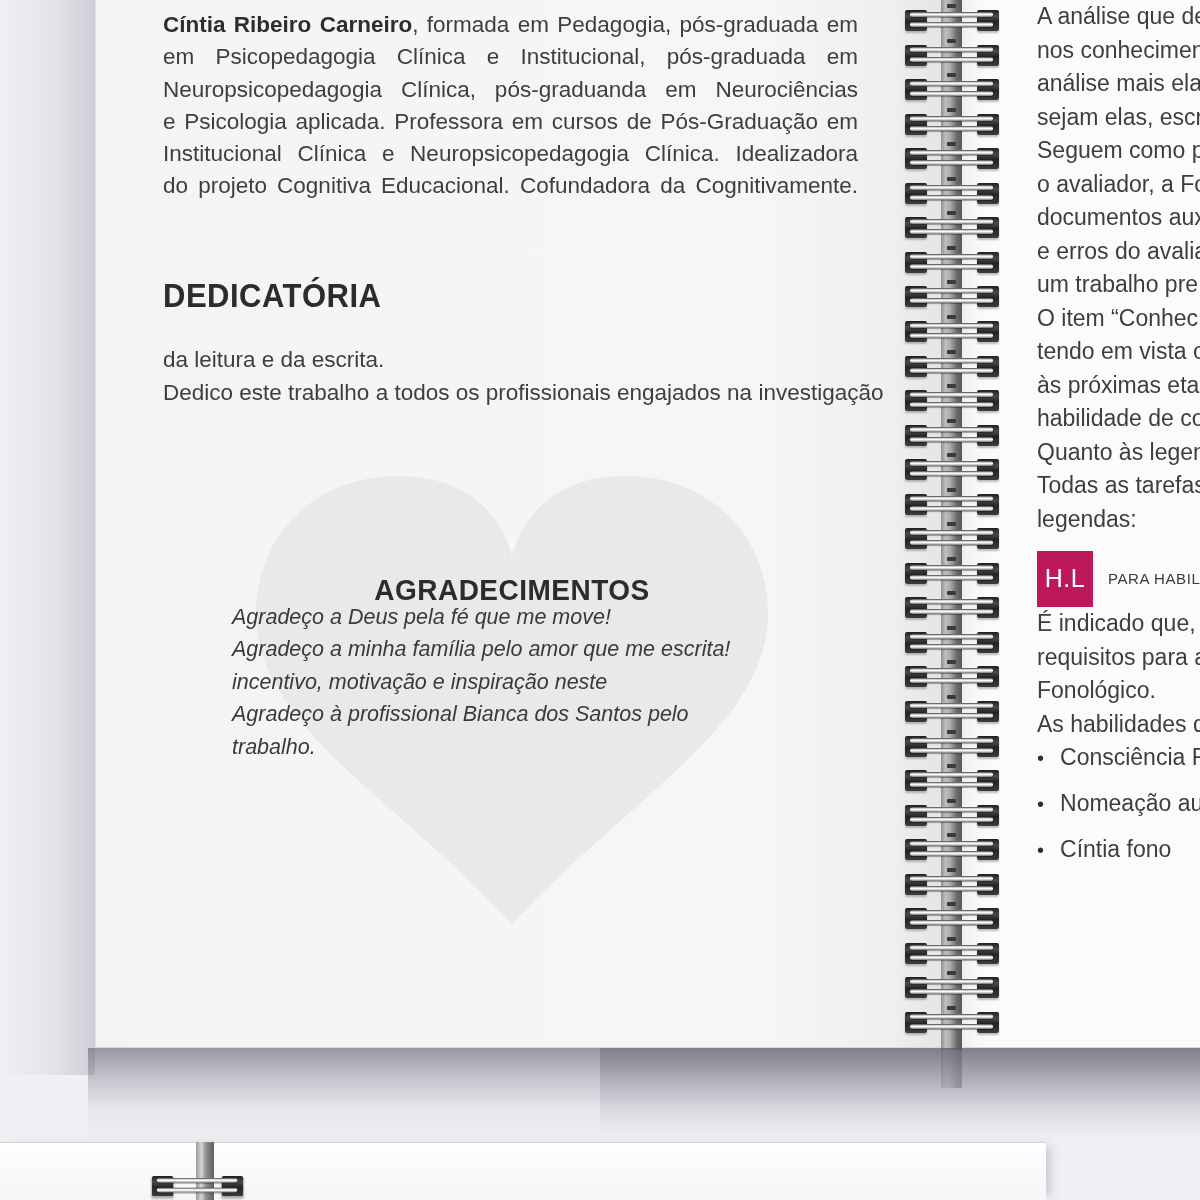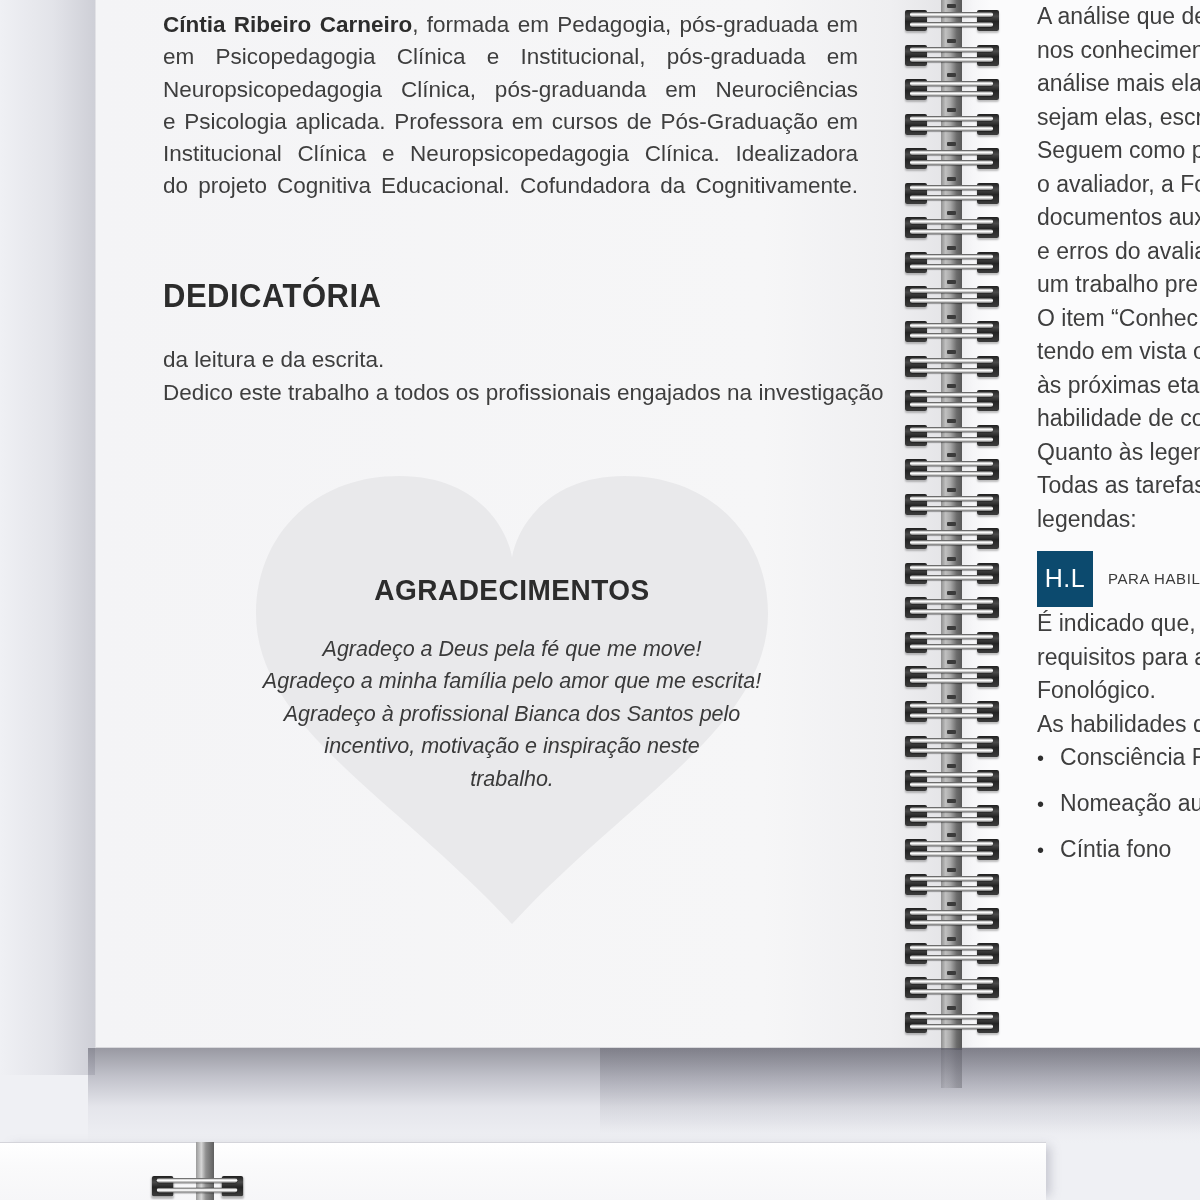--- a/index.html
+++ b/index.html
@@ -58,21 +58,21 @@
   .dedicatoria-text {
     position:absolute; left:68px; top:343px; width:720px;
     font-size:22.5px; line-height:33px; color:#3e3e3e;
   }
   .dedicatoria-text div { white-space:nowrap; }
   .agradecimentos-title {
     position:absolute; left:167px; top:574px; width:500px; text-align:center;
     font-size:28px; transform-origin:center top;
   }
   .agradecimentos-body {
-    position:absolute; left:137px; top:633px; width:560px; text-align:center;
+    position:absolute; left:137px; top:601px; width:560px; text-align:left;
     font-style:italic; font-size:21.5px; line-height:32.4px; color:#3a3a3a;
   }
 
   
   .rp-text {
     position:absolute; left:1037px; top:0; width:170px;
     font-size:23px; line-height:33.5px; color:#3e3e3e;
   }
   .rp-text .line { white-space:nowrap; }
   .rp-text .para { margin:0; }
@@ -161,22 +161,22 @@
     <div class="h-comic dedicatoria-title">DEDICATÓRIA</div>
     <div class="dedicatoria-text">
       <div>da leitura e da escrita.</div>
       <div>Dedico este trabalho a todos os profissionais engajados na investigação</div>
     </div>
 
     <div class="h-comic agradecimentos-title">AGRADECIMENTOS</div>
     <div class="agradecimentos-body">
       <div>Agradeço a Deus pela fé que me move!</div>
       <div>Agradeço a minha família pelo amor que me escrita!</div>
+      <div>incentivo, motivação e inspiração neste</div>
       <div>Agradeço à profissional Bianca dos Santos pelo</div>
-      <div>incentivo, motivação e inspiração neste</div>
       <div>trabalho.</div>
     </div>
   </div>
 
   <div class="rp-text">
     <div class="para">
       <div class="line">A análise que de</div>
       <div class="line">nos conheciment</div>
       <div class="line">análise mais elab</div>
       <div class="line">sejam elas, escrit</div>
@@ -195,21 +195,21 @@
       <div class="line">habilidade de co</div>
     </div>
     <div class="para mt2">
       <div class="line">Quanto às legen</div>
     </div>
     <div class="para mt10">
       <div class="line">Todas as tarefas,</div>
       <div class="line">legendas:</div>
     </div>
     <div class="legend-row mt15">
-      <div class="legend-badge" style="background: #0c4a6e;">H.L</div>
+      <div class="legend-badge" style="background: #be185d;">H.L</div>
       <div class="legend-caption">PARA HABILI</div>
     </div>
     <div class="para mt33">
       <div class="line">É indicado que, ju</div>
       <div class="line">requisitos para a</div>
       <div class="line">Fonológico.</div>
     </div>
     <div class="para mt14">
       <div class="line">As habilidades q</div>
     </div>

